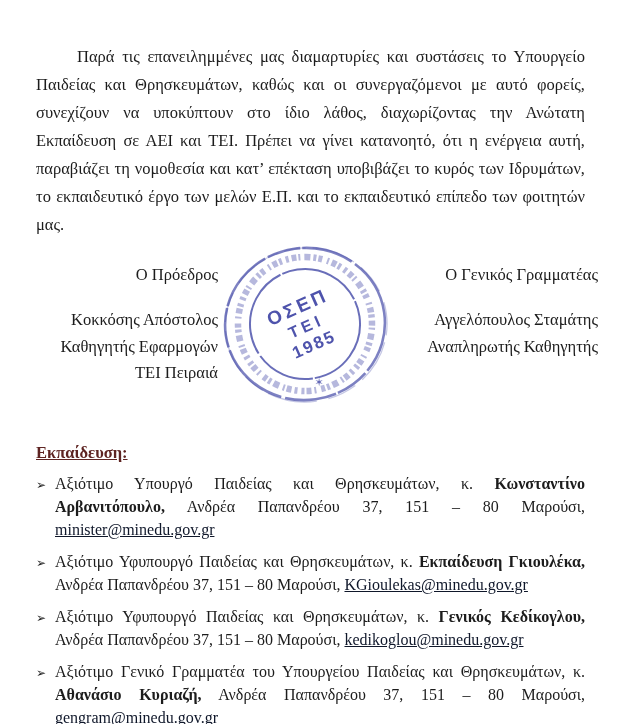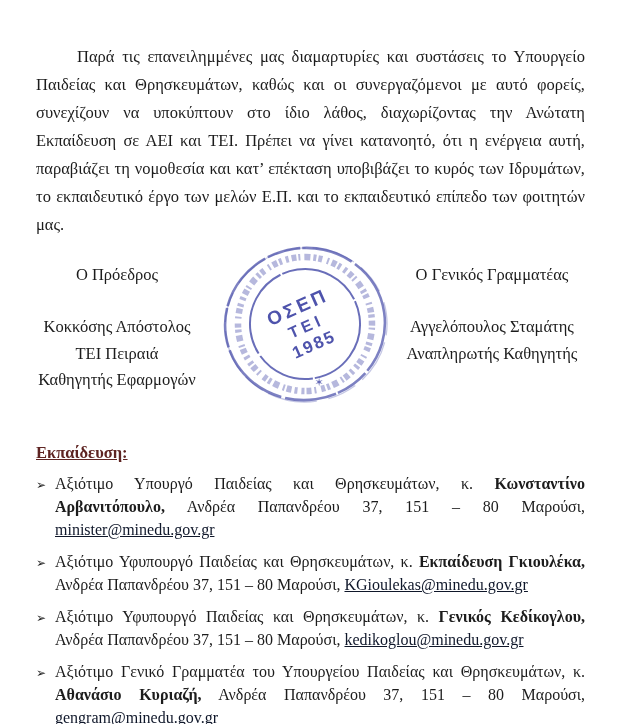--- a/index.html
+++ b/index.html
@@ -23,27 +23,27 @@
     text-indent:41px;
   }
   .closing {
     position:absolute;
     top:216px; left:36px;
     font-size:16.5px;
   }
   .sig-col {
     position:absolute;
     top:265px;
-    text-align:center;
+    text-align:right;
     font-size:16.5px;
   }
   .sig-col.left  { left:16px;  width:202px; }
   .sig-col.right { left:386px; width:212px; }
   .sig-title { font-size:16.5px; }
-  .sig-block { margin-top:29px; line-height:26.5px; }
+  .sig-block { margin-top:22px; line-height:26.5px; }
   .stamp-wrap {
     position:absolute;
     top:242px; left:219px;
     width:172px; height:166px;
     pointer-events:none;
   }
   .cc-section {
     position:absolute;
     top:443px; left:36px;
     width:549px;
@@ -86,22 +86,22 @@
 
 <div class="page">
 
   <p class="body-paragraph">Παρά τις επανειλημμένες μας διαμαρτυρίες και συστάσεις το Υπουργείο Παιδείας και Θρησκευμάτων, καθώς και οι συνεργαζόμενοι με αυτό φορείς, συνεχίζουν να υποκύπτουν στο ίδιο λάθος, διαχωρίζοντας την Ανώτατη Εκπαίδευση σε ΑΕΙ και ΤΕΙ. Πρέπει να γίνει κατανοητό, ότι η ενέργεια αυτή, παραβιάζει τη νομοθεσία και κατ’ επέκταση υποβιβάζει το κυρός των Ιδρυμάτων, το εκπαιδευτικό έργο των μελών Ε.Π. και το εκπαιδευτικό επίπεδο των φοιτητών μας.</p>
 
 
   <div class="sig-col left">
     <div class="sig-title">Ο Πρόεδρος</div>
     <div class="sig-block">
       <div>Κοκκόσης Απόστολος</div>
+      <div>Καθηγητής Εφαρμογών</div>
       <div>ΤΕΙ Πειραιά</div>
-      <div>Καθηγητής Εφαρμογών</div>
     </div>
   </div>
 
   <div class="stamp-wrap">
     <svg width="172" height="166" viewBox="0 0 172 166">
       <g transform="rotate(-8 86 82)" fill="none" stroke="#3f45a5">
         <ellipse cx="86" cy="82" rx="80" ry="76" stroke-width="2.6" opacity="0.68" stroke-dasharray="62 3 34 2 52 4 72 3 40 2"></ellipse>
         <ellipse cx="87" cy="83" rx="81" ry="77" stroke-width="1.3" opacity="0.3" stroke-dasharray="22 7 44 9 30 12 50 6"></ellipse>
         <circle cx="86" cy="82" r="55" stroke-width="2" opacity="0.78" stroke-dasharray="84 2 60 3 92 2"></circle>
         <circle cx="86" cy="82" r="67" stroke-width="6.5" opacity="0.38" stroke-dasharray="3 3 5 2 2 4 6 3 3 2 4 5 2 3 5 2 3 4"></circle>

